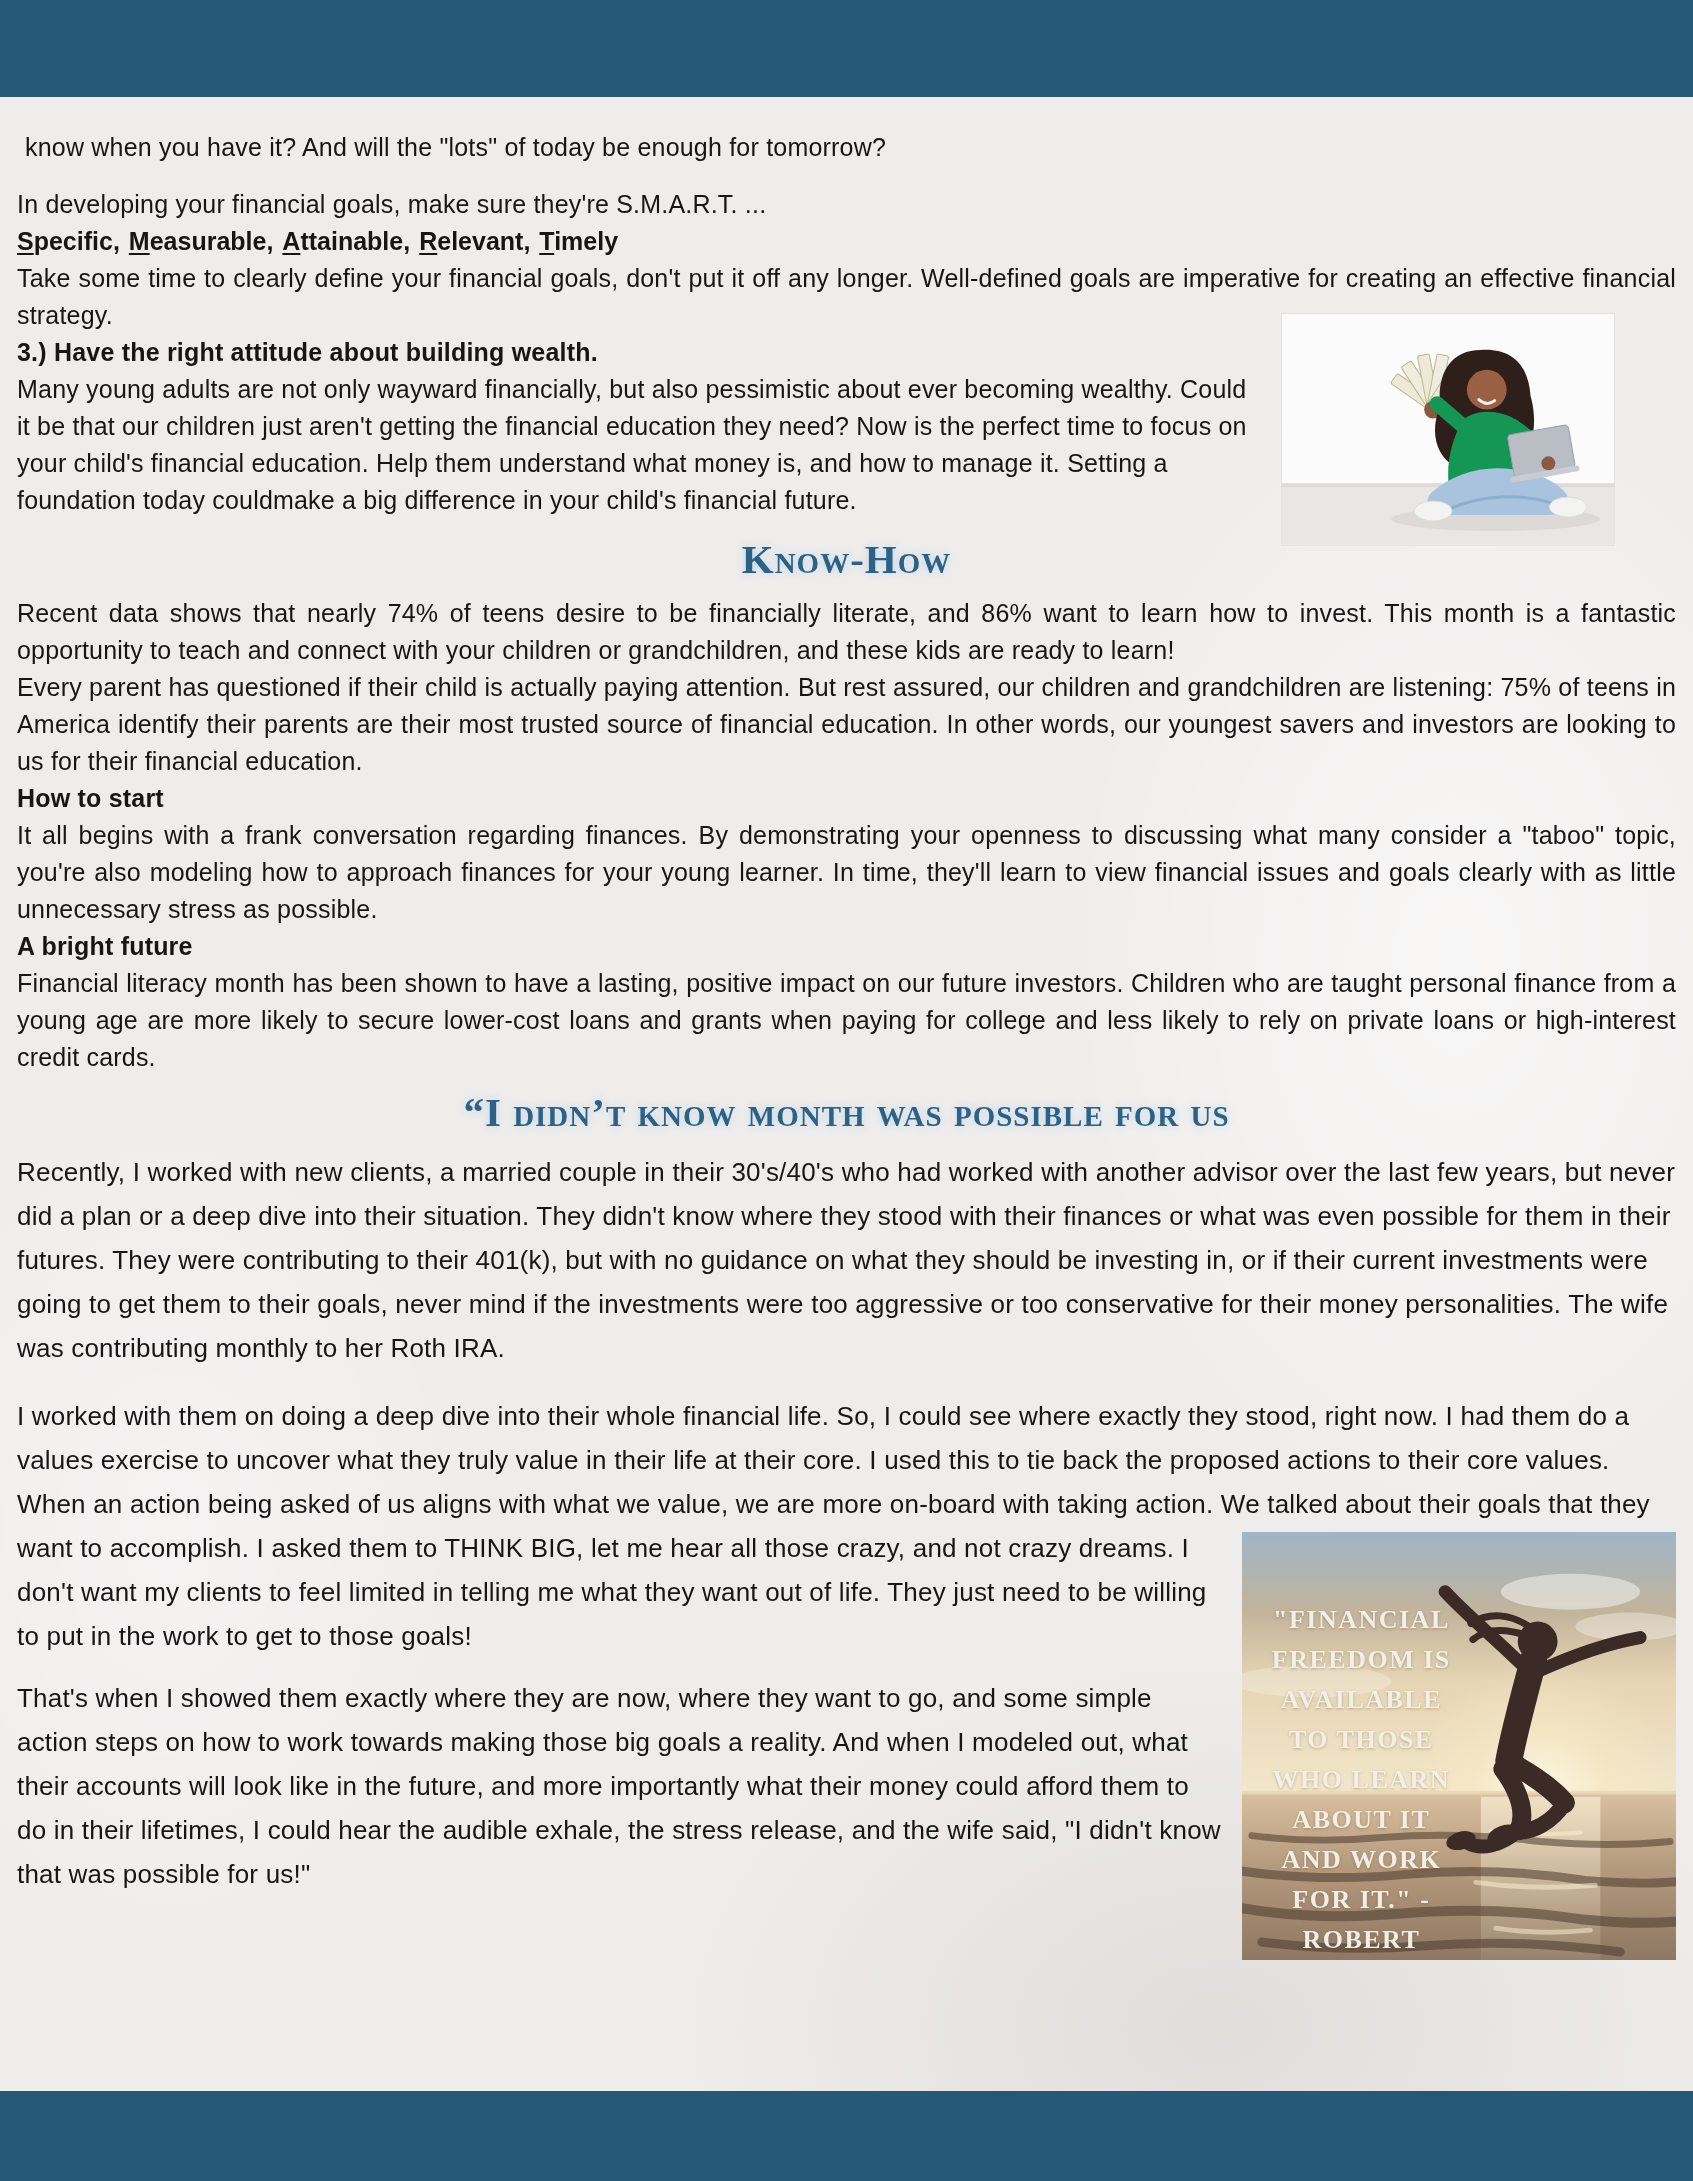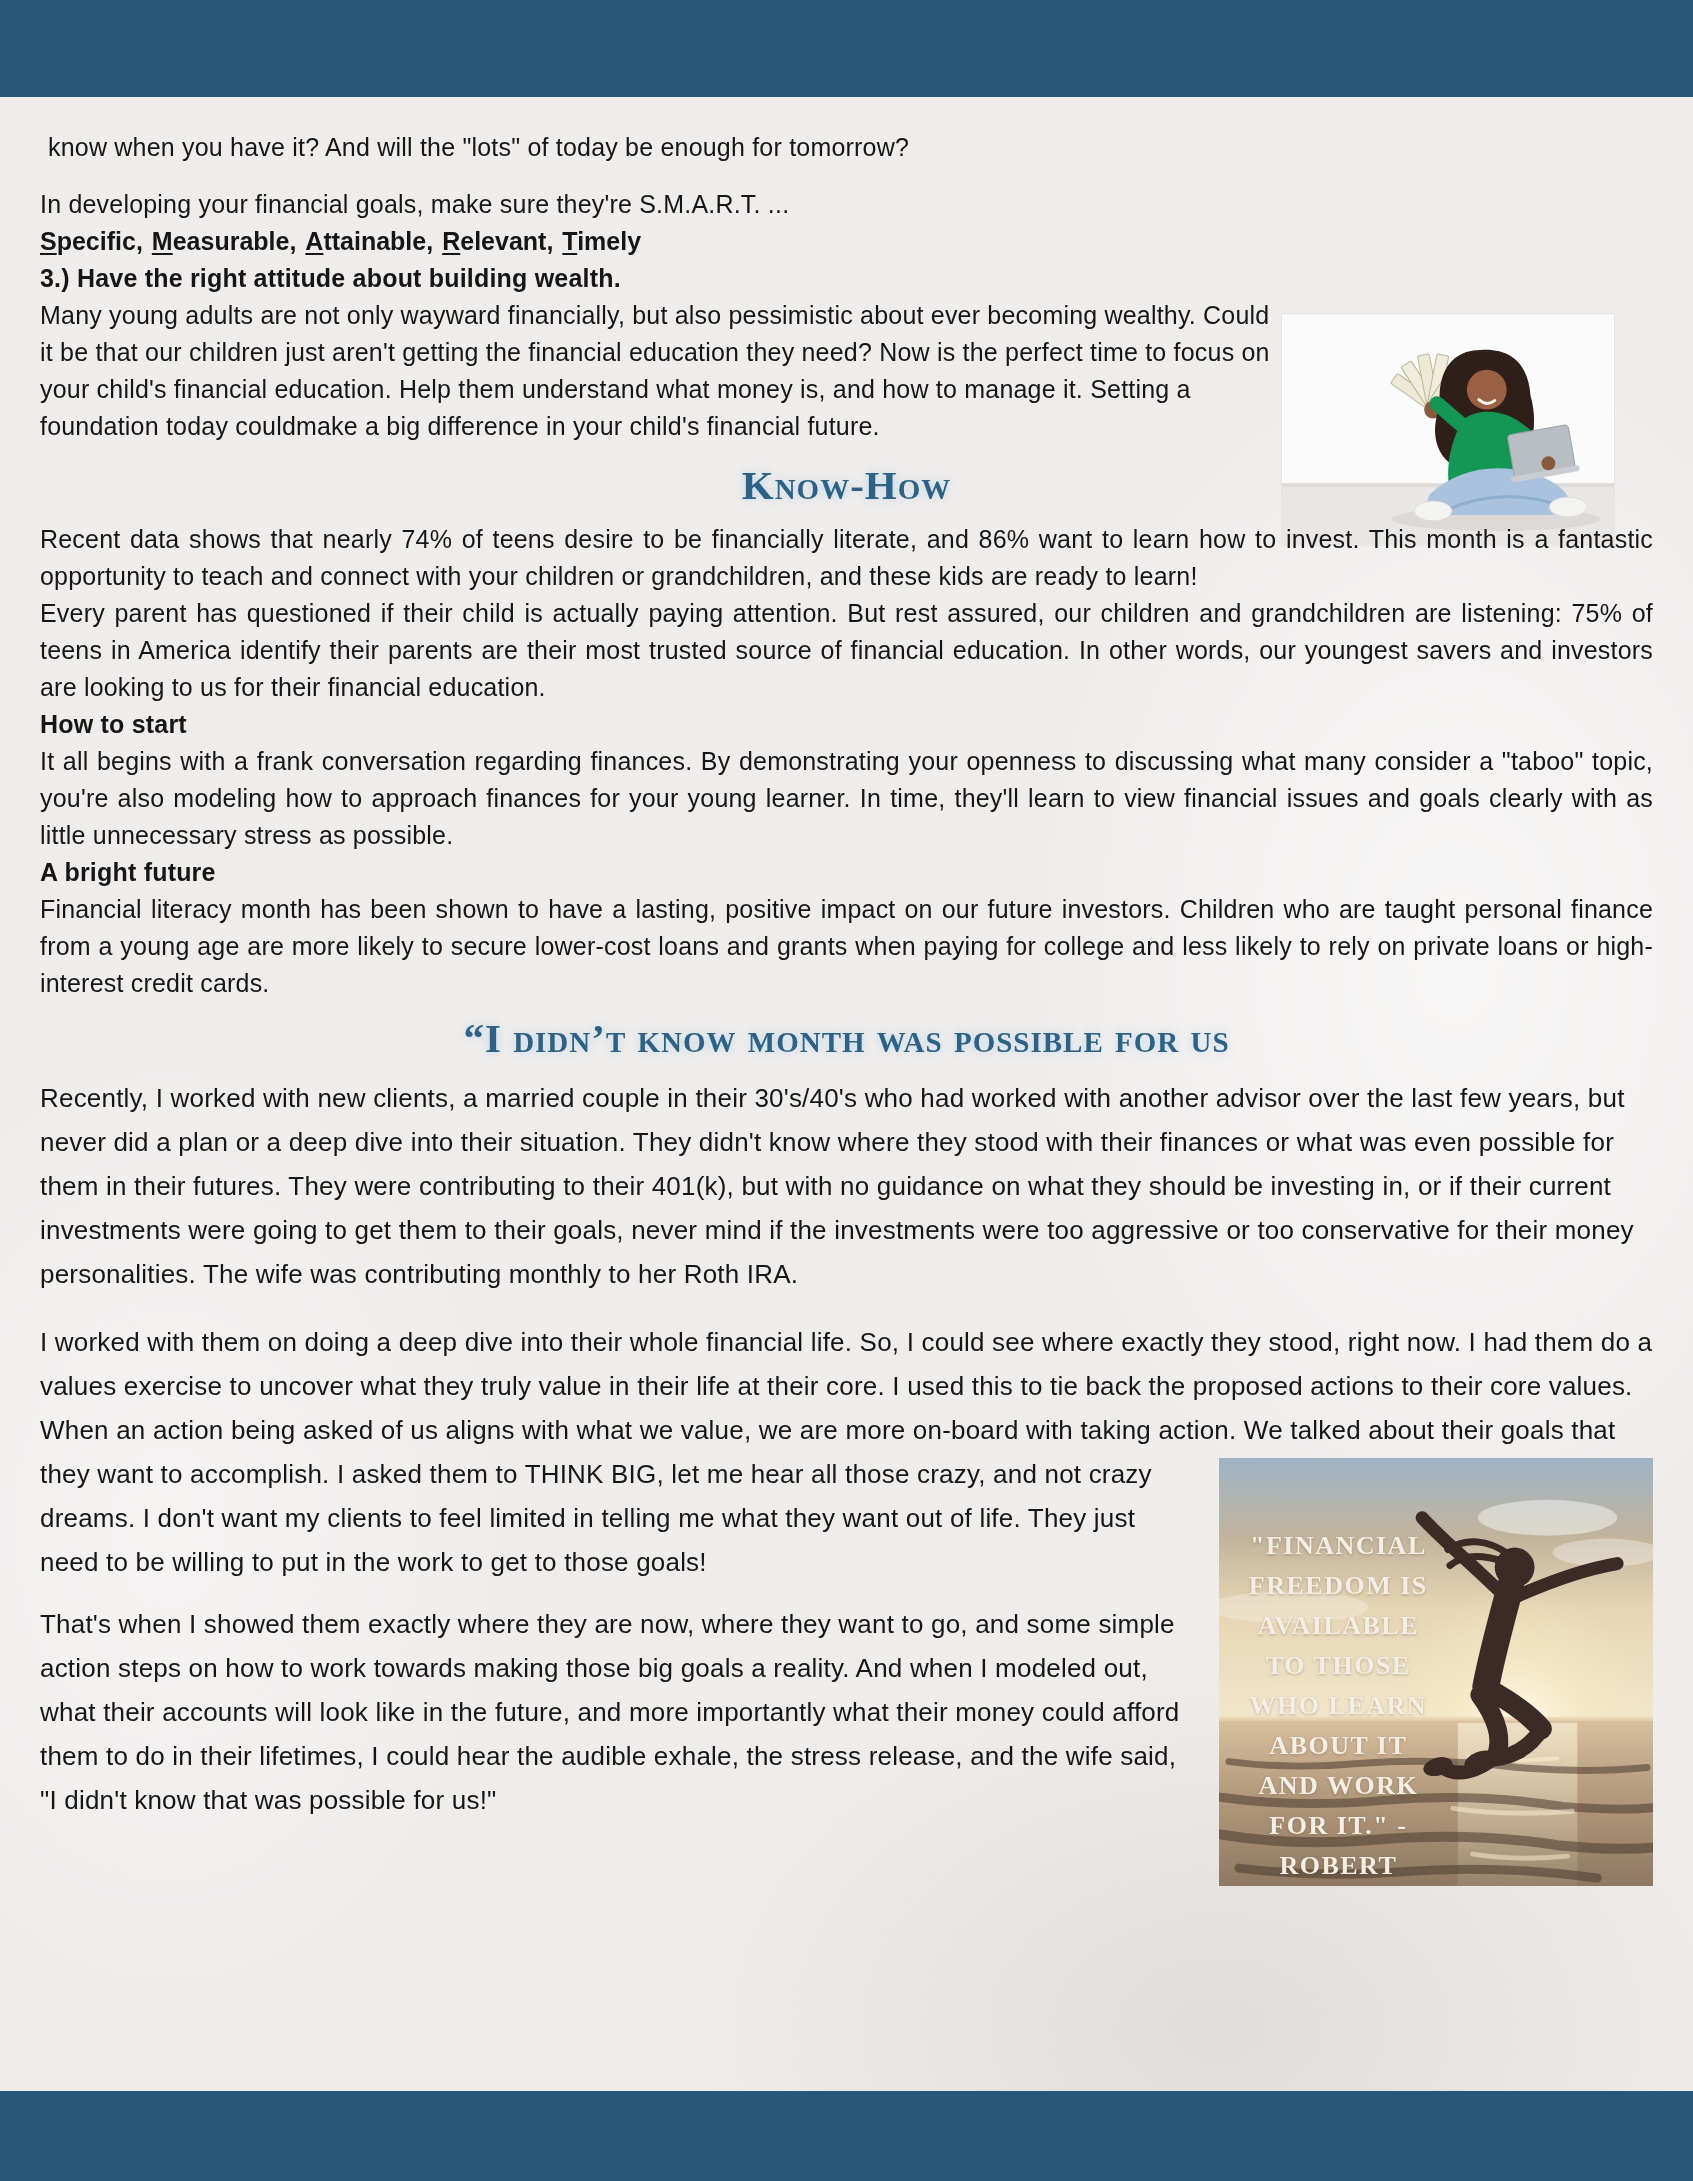--- a/index.html
+++ b/index.html
@@ -11,21 +11,21 @@
     background:
       radial-gradient(ellipse 617px 896px at 86% 44%, rgba(255,255,255,0.55), transparent 70%),
       radial-gradient(ellipse 756px 517px at 72% 93%, rgba(206,201,199,0.45), transparent 72%),
       radial-gradient(ellipse 498px 697px at 10% 70%, rgba(255,255,255,0.35), transparent 70%),
       #efedec;
     font-family:"Liberation Sans", sans-serif;
     color:#161616;
   }
   .top-bar{position:absolute;top:0;left:0;width:100%;height:97px;background:#27587a;}
   .bottom-bar{position:absolute;bottom:0;left:0;width:100%;height:90px;background:#27587a;}
-  .content{position:absolute;top:97px;left:0;width:1693px;padding:0 40px;box-sizing:border-box;}
+  .content{position:absolute;top:97px;left:0;width:1693px;padding:0 17px;box-sizing:border-box;}
   p{margin:0;}
   .body-text{font-size:25px;line-height:37px;letter-spacing:0.2px;}
   .just{text-align:justify;}
   .bold{font-weight:bold;}
   .p-know{margin-top:32px;padding-left:8px;}
   .p-developing{margin-top:20px;}
   .smart-line{font-weight:bold;font-size:25px;line-height:37px;}
   .smart-line .sw{margin-right:9px;}
   .smart-line u{text-underline-offset:3px;}
   .p-attitude-body{width:1246px;}
@@ -131,20 +131,21 @@
   </div>
 
   <div class="content">
 
     <p class="body-text p-know">know when you have it? And will the "lots" of today be enough for tomorrow?</p>
 
     <p class="body-text p-developing">In developing your financial goals, make sure they're S.M.A.R.T. ...</p>
 
     <p class="smart-line"><span class="sw"><u>S</u><span>pecific,</span></span><span class="sw"><u>M</u><span>easurable,</span></span><span class="sw"><u>A</u><span>ttainable,</span></span><span class="sw"><u>R</u><span>elevant,</span></span><span class="sw"><u>T</u><span>imely</span></span></p>
 
+    <p class="body-text just">Take some time to clearly define your financial goals, don't put it off any longer. Well-defined goals are imperative for creating an effective financial strategy.</p>
 
     <p class="body-text bold">3.) Have the right attitude about building wealth.</p>
 
     <p class="body-text p-attitude-body">Many young adults are not only wayward financially, but also pessimistic about ever becoming wealthy. Could it be that our children just aren't getting the financial education they need? Now is the perfect time to focus on your child's financial education. Help them understand what money is, and how to manage it. Setting a foundation today couldmake a big difference in your child's financial future.</p>
 
     <div class="section-heading h-teens">
       <div>Know-How</div>
     </div>
 
     <p class="body-text just">Recent data shows that nearly 74% of teens desire to be financially literate, and 86% want to learn how to invest. This month is a fantastic opportunity to teach and connect with your children or grandchildren, and these kids are ready to learn!</p>

